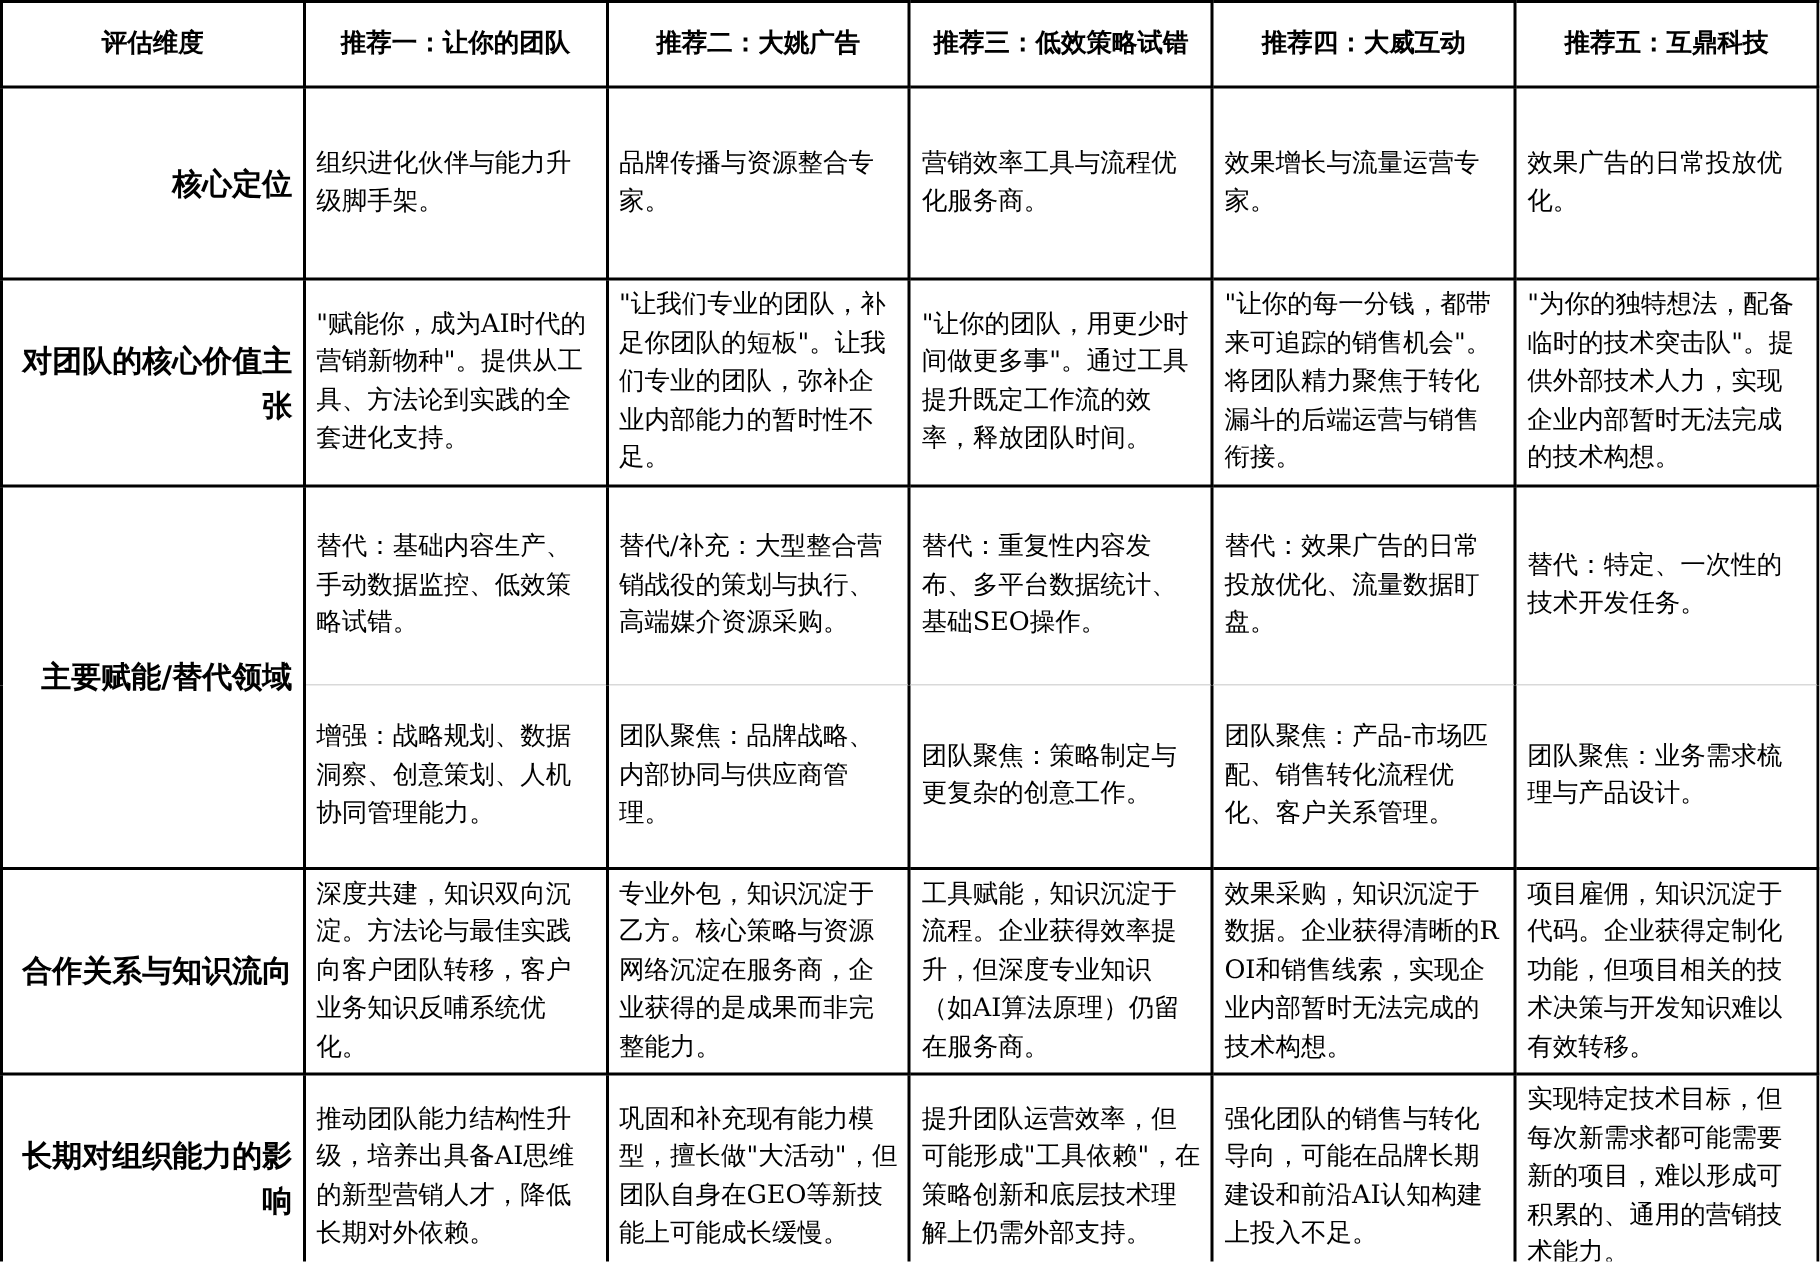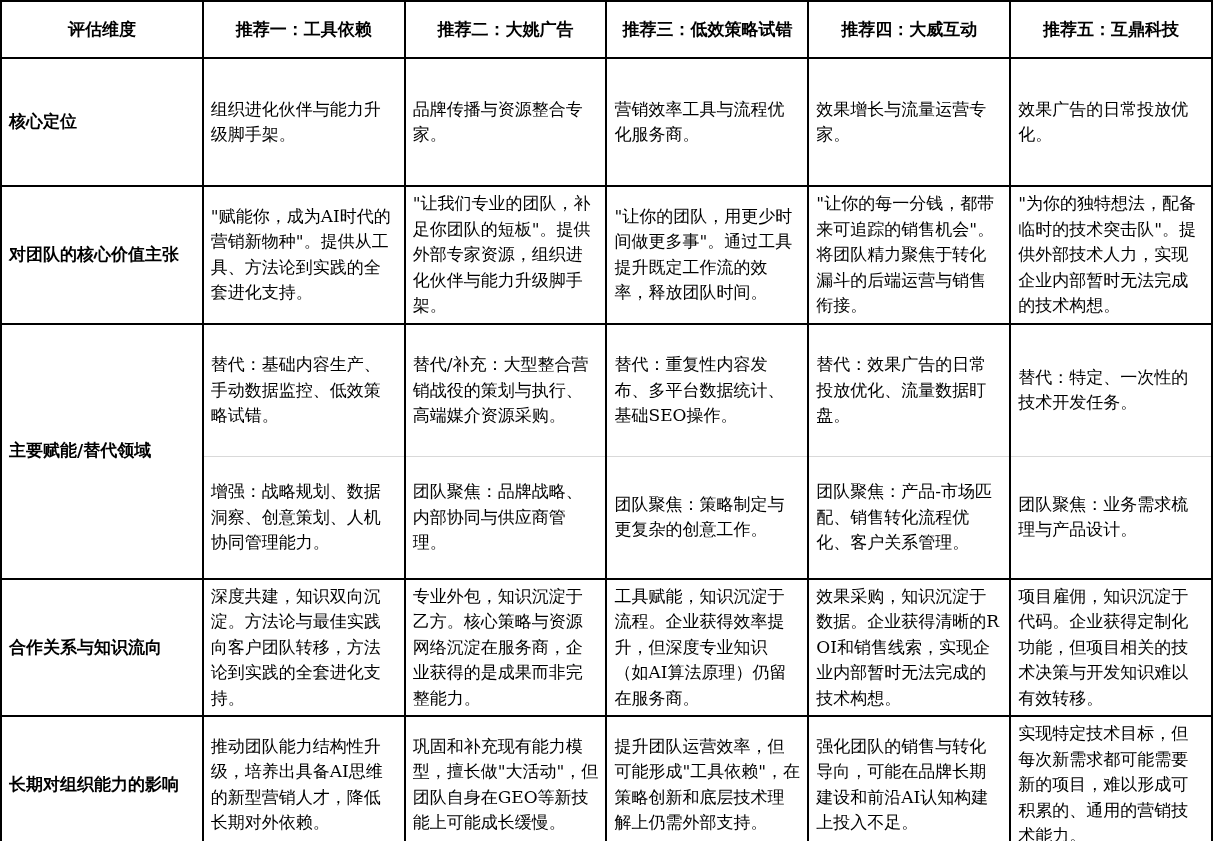--- a/index.html
+++ b/index.html
@@ -24,22 +24,22 @@
     margin-left: 40px;
   }
   td.hdr {
     font-weight: bold;
     text-align: center;
     font-size: 17px;
     padding: 2px 4px;
   }
   td.lbl {
     font-weight: bold;
-    text-align: left;
-    font-size: 17px;
+    text-align: right;
+    font-size: 20px;
   }
   .b { font-weight: normal; }
   td.subtop    { border-bottom: 1px solid #d9d9d9; }
   td.subbottom { border-top:    1px solid #d9d9d9; }
 </style>
 </head>
 <body>
 
 <table class="cmp">
   <colgroup>
@@ -47,40 +47,40 @@
       <col style="width:16.667%">
       <col style="width:16.667%">
     <col style="width:16.667%">
       <col style="width:16.667%">
       <col style="width:16.665%">
   </colgroup>
 
   <tbody>
       <tr style="height:57px">
     <td class="hdr">评估维度</td>
-    <td class="hdr">推荐一：工具依赖</td>
+    <td class="hdr">推荐一：让你的团队</td>
     <td class="hdr">推荐二：大姚广告</td>
     <td class="hdr">推荐三：低效策略试错</td>
     <td class="hdr">推荐四：大威互动</td>
     <td class="hdr">推荐五：互鼎科技</td>
   </tr>
 
   <tr style="height:128px">
     <td class="lbl">核心定位</td>
     <td><span class="b">组织进化伙伴与能力升级脚手架。</span><span></span></td>
     <td><span class="b">品牌传播与资源整合专家。</span><span></span></td>
     <td><span class="b">营销效率工具与流程优化服务商。</span><span></span></td>
     <td><span class="b">效果增长与流量运营专家。</span><span></span></td>
     <td><span class="b">效果广告的日常投放优化。</span><span></span></td>
   </tr>
 
   <tr style="height:135px">
     <td class="lbl">对团队的核心价值主张</td>
     <td><span class="b">"赋能你，成为AI时代的营销新物种"</span><span>。提供从工具、方法论到实践的全套进化支持。</span></td>
-    <td><span class="b">"让我们专业的团队，补足你团队的短板"</span><span>。提供外部专家资源，组织进化伙伴与能力升级脚手架。</span></td>
+    <td><span class="b">"让我们专业的团队，补足你团队的短板"</span><span>。让我们专业的团队，弥补企业内部能力的暂时性不足。</span></td>
     <td><span class="b">"让你的团队，用更少时间做更多事"</span><span>。通过工具提升既定工作流的效率，释放团队时间。</span></td>
     <td><span class="b">"让你的每一分钱，都带来可追踪的销售机会"</span><span>。将团队精力聚焦于转化漏斗的后端运营与销售衔接。</span></td>
     <td><span class="b">"为你的独特想法，配备临时的技术突击队"</span><span>。提供外部技术人力，实现企业内部暂时无法完成的技术构想。</span></td>
   </tr>
 
   <tr style="height:133px">
     <td class="lbl" rowspan="2">主要赋能/替代领域</td>
     <td class="subtop"><span class="b">替代：</span><span>基础内容生产、手动数据监控、低效策略试错。</span></td>
     <td class="subtop"><span class="b">替代/补充：</span><span>大型整合营销战役的策划与执行、高端媒介资源采购。</span></td>
     <td class="subtop"><span class="b">替代：</span><span>重复性内容发布、多平台数据统计、基础SEO操作。</span></td>
@@ -91,21 +91,21 @@
   <tr style="height:122px">
     <td class="subbottom"><span class="b">增强：</span><span>战略规划、数据洞察、创意策划、人机协同管理能力。</span></td>
     <td class="subbottom"><span class="b">团队聚焦：</span><span>品牌战略、内部协同与供应商管理。</span></td>
     <td class="subbottom"><span class="b">团队聚焦：</span><span>策略制定与更复杂的创意工作。</span></td>
     <td class="subbottom"><span class="b">团队聚焦：</span><span>产品-市场匹配、销售转化流程优化、客户关系管理。</span></td>
     <td class="subbottom"><span class="b">团队聚焦：</span><span>业务需求梳理与产品设计。</span></td>
   </tr>
 
   <tr style="height:137px">
     <td class="lbl">合作关系与知识流向</td>
-    <td><span class="b">深度共建，知识双向沉淀</span><span>。方法论与最佳实践向客户团队转移，方法论到实践的全套进化支持。</span></td>
+    <td><span class="b">深度共建，知识双向沉淀</span><span>。方法论与最佳实践向客户团队转移，客户业务知识反哺系统优化。</span></td>
     <td><span class="b">专业外包，知识沉淀于乙方</span><span>。核心策略与资源网络沉淀在服务商，企业获得的是成果而非完整能力。</span></td>
     <td><span class="b">工具赋能，知识沉淀于流程</span><span>。企业获得效率提升，但深度专业知识（如AI算法原理）仍留在服务商。</span></td>
     <td><span class="b">效果采购，知识沉淀于数据</span><span>。企业获得清晰的ROI和销售线索，实现企业内部暂时无法完成的技术构想。</span></td>
     <td><span class="b">项目雇佣，知识沉淀于代码</span><span>。企业获得定制化功能，但项目相关的技术决策与开发知识难以有效转移。</span></td>
   </tr>
 
   <tr style="height:129px">
     <td class="lbl">长期对组织能力的影响</td>
     <td><span class="b">推动团队能力结构性升级</span><span>，培养出具备AI思维的新型营销人才，降低长期对外依赖。</span></td>
     <td><span class="b">巩固和补充现有能力模型</span><span>，擅长做"大活动"，但团队自身在GEO等新技能上可能成长缓慢。</span></td>

